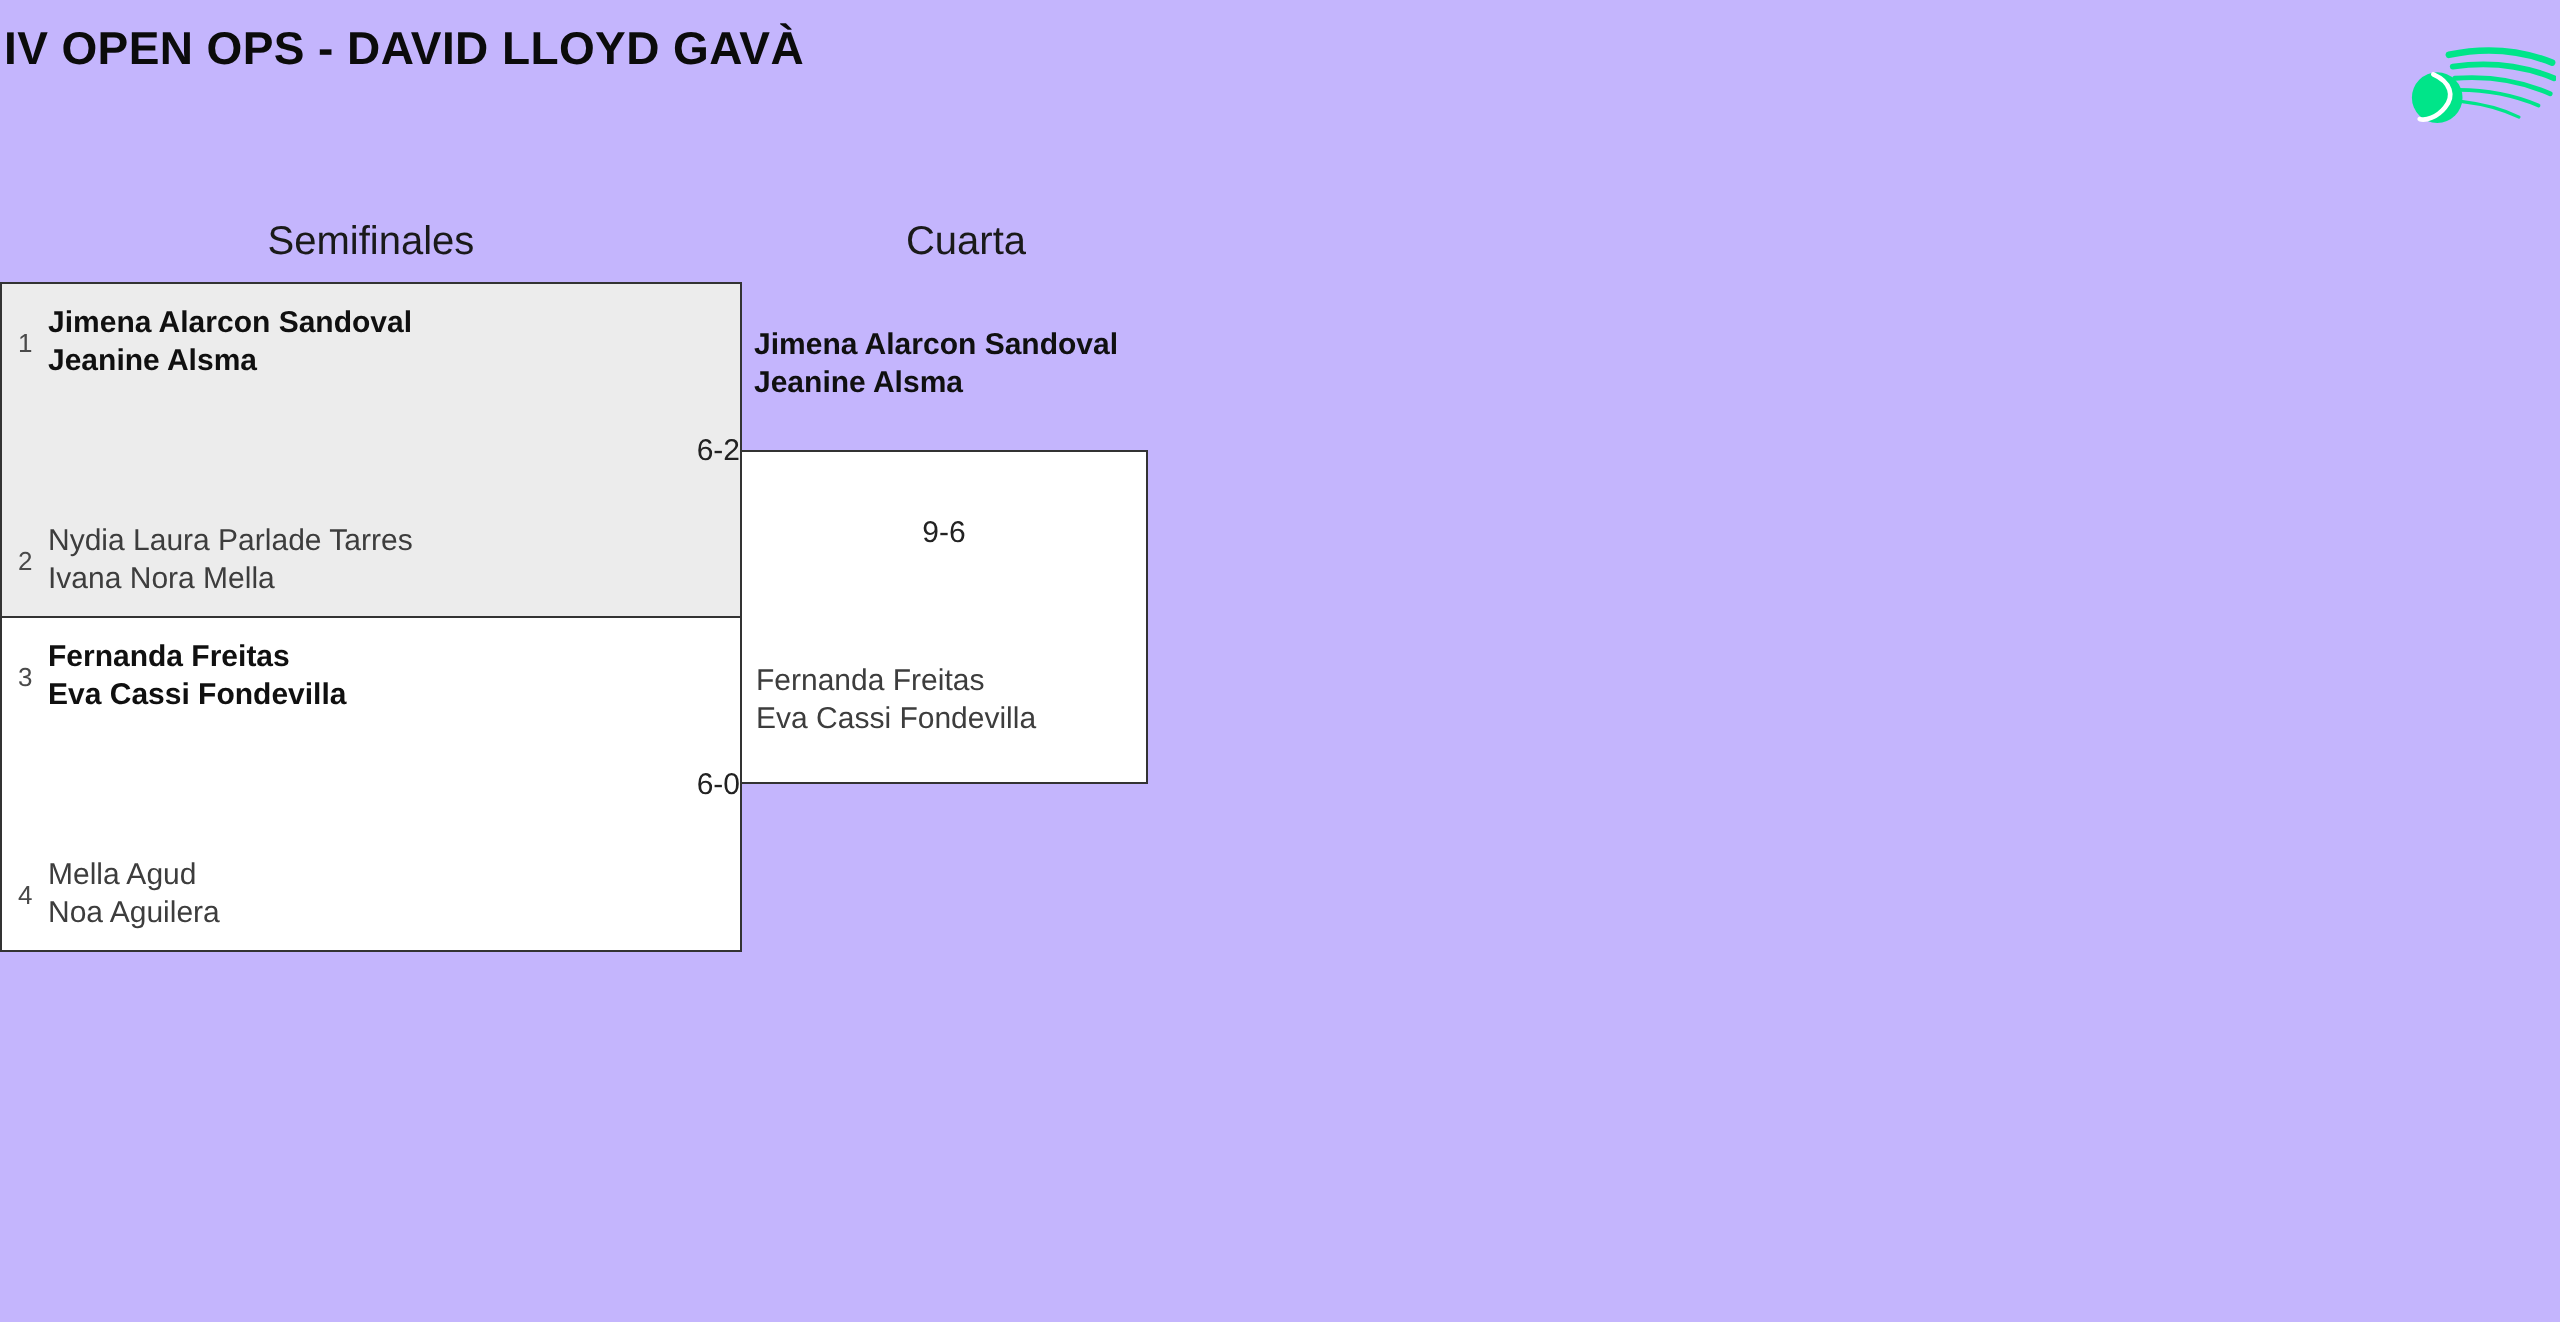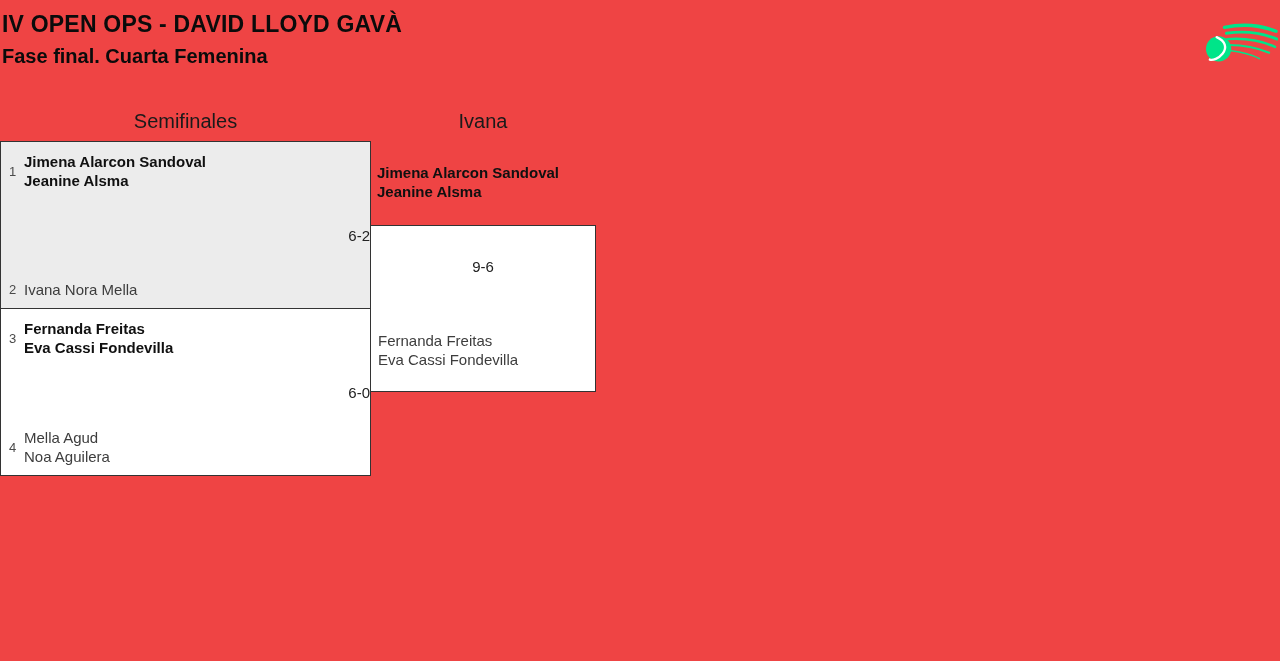--- a/index.html
+++ b/index.html
@@ -1,19 +1,19 @@
 <!DOCTYPE html>
 <html><head>
 <meta charset="utf-8">
 <style>
   * { margin: 0; padding: 0; box-sizing: border-box; }
   html, body { width: 1280px; height: 661px; background: #ffffff; overflow: hidden; }
   body { font-family: "Liberation Sans", sans-serif; color: #111; position: relative; }
 
-  .page { position: relative; width: 1280px; height: 661px; background: #ef4444; }
+  .page { position: relative; width: 1280px; height: 661px; background: #c4b5fd; }
 
   
   .title {
     position: absolute; left: 2px; top: 11px;
     font-size: 23px; font-weight: 700; letter-spacing: 0.2px; color: #0b0b0b;
   }
   .subtitle {
     position: absolute; left: 2px; top: 45px;
     font-size: 20px; font-weight: 700; color: #0b0b0b;
   }
@@ -48,69 +48,69 @@
   .winner .player, .player.bold { font-weight: 700; color: #101010; }
 
   .score { text-align: right; font-size: 15px; color: #222; line-height: 17px; }
 
   
   .final-winner {
     position: absolute; left: 377px; top: 163px;
     display: flex; flex-direction: column;
   }
   .final-box {
-    position: absolute; left: 370px; top: 225px; width: 226px; height: 167px;
+    position: absolute; left: 370px; top: 225px; width: 204px; height: 167px;
     border: 1px solid #333; background: #fff;
   }
   .final-score {
     position: absolute; left: 0; top: 32px; width: 100%;
     text-align: center; font-size: 15px; color: #222;
   }
   .final-loser {
     position: absolute; left: 7px; top: 105px;
     display: flex; flex-direction: column;
   }
 </style>
 </head>
 <body>
 
 <div class="page">
 
   <div class="title">IV OPEN OPS - DAVID LLOYD GAVÀ</div>
-  <div class="subtitle">Fase final. Cuarta Femenina</div>
 
   <svg class="logo" viewBox="0 0 76 46" xmlns="http://www.w3.org/2000/svg">
     <g fill="none" stroke="#00e589" stroke-linecap="round">
       <path d="M21 7 Q49 1 74 11" stroke-width="3.4"></path>
       <path d="M23 13 Q51 9 75 19" stroke-width="3"></path>
       <path d="M24 19 Q51 17 73 27" stroke-width="2.5"></path>
       <path d="M26 25 Q48 25 67 33" stroke-width="2"></path>
       <path d="M28 31 Q45 33 57 39" stroke-width="1.6"></path>
     </g>
     <circle cx="15" cy="29" r="13" fill="#00e589"></circle>
     <path d="M13 17 c9 4 11 11 6 17 c-4 5 -10 7 -13 6" stroke="#ffffff" stroke-width="2.4" fill="none" stroke-linecap="round"></path>
   </svg>
 
   <div class="round-label semis-label">Semifinales</div>
-  <div class="round-label final-label">Ivana</div>
+  <div class="round-label final-label">Cuarta</div>
 
   <div class="semis">
 
     <div class="match match-alt">
       <div class="team winner">
         <span class="seed">1</span>
         <span class="names">
           <span class="player">Jimena Alarcon Sandoval</span>
           <span class="player">Jeanine Alsma</span>
         </span>
       </div>
       <div class="score">6-2</div>
       <div class="team">
         <span class="seed">2</span>
         <span class="names">
+          <span class="player">Nydia Laura Parlade Tarres</span>
           <span class="player">Ivana Nora Mella</span>
         </span>
       </div>
     </div>
 
     <div class="match">
       <div class="team winner">
         <span class="seed">3</span>
         <span class="names">
           <span class="player">Fernanda Freitas</span>

